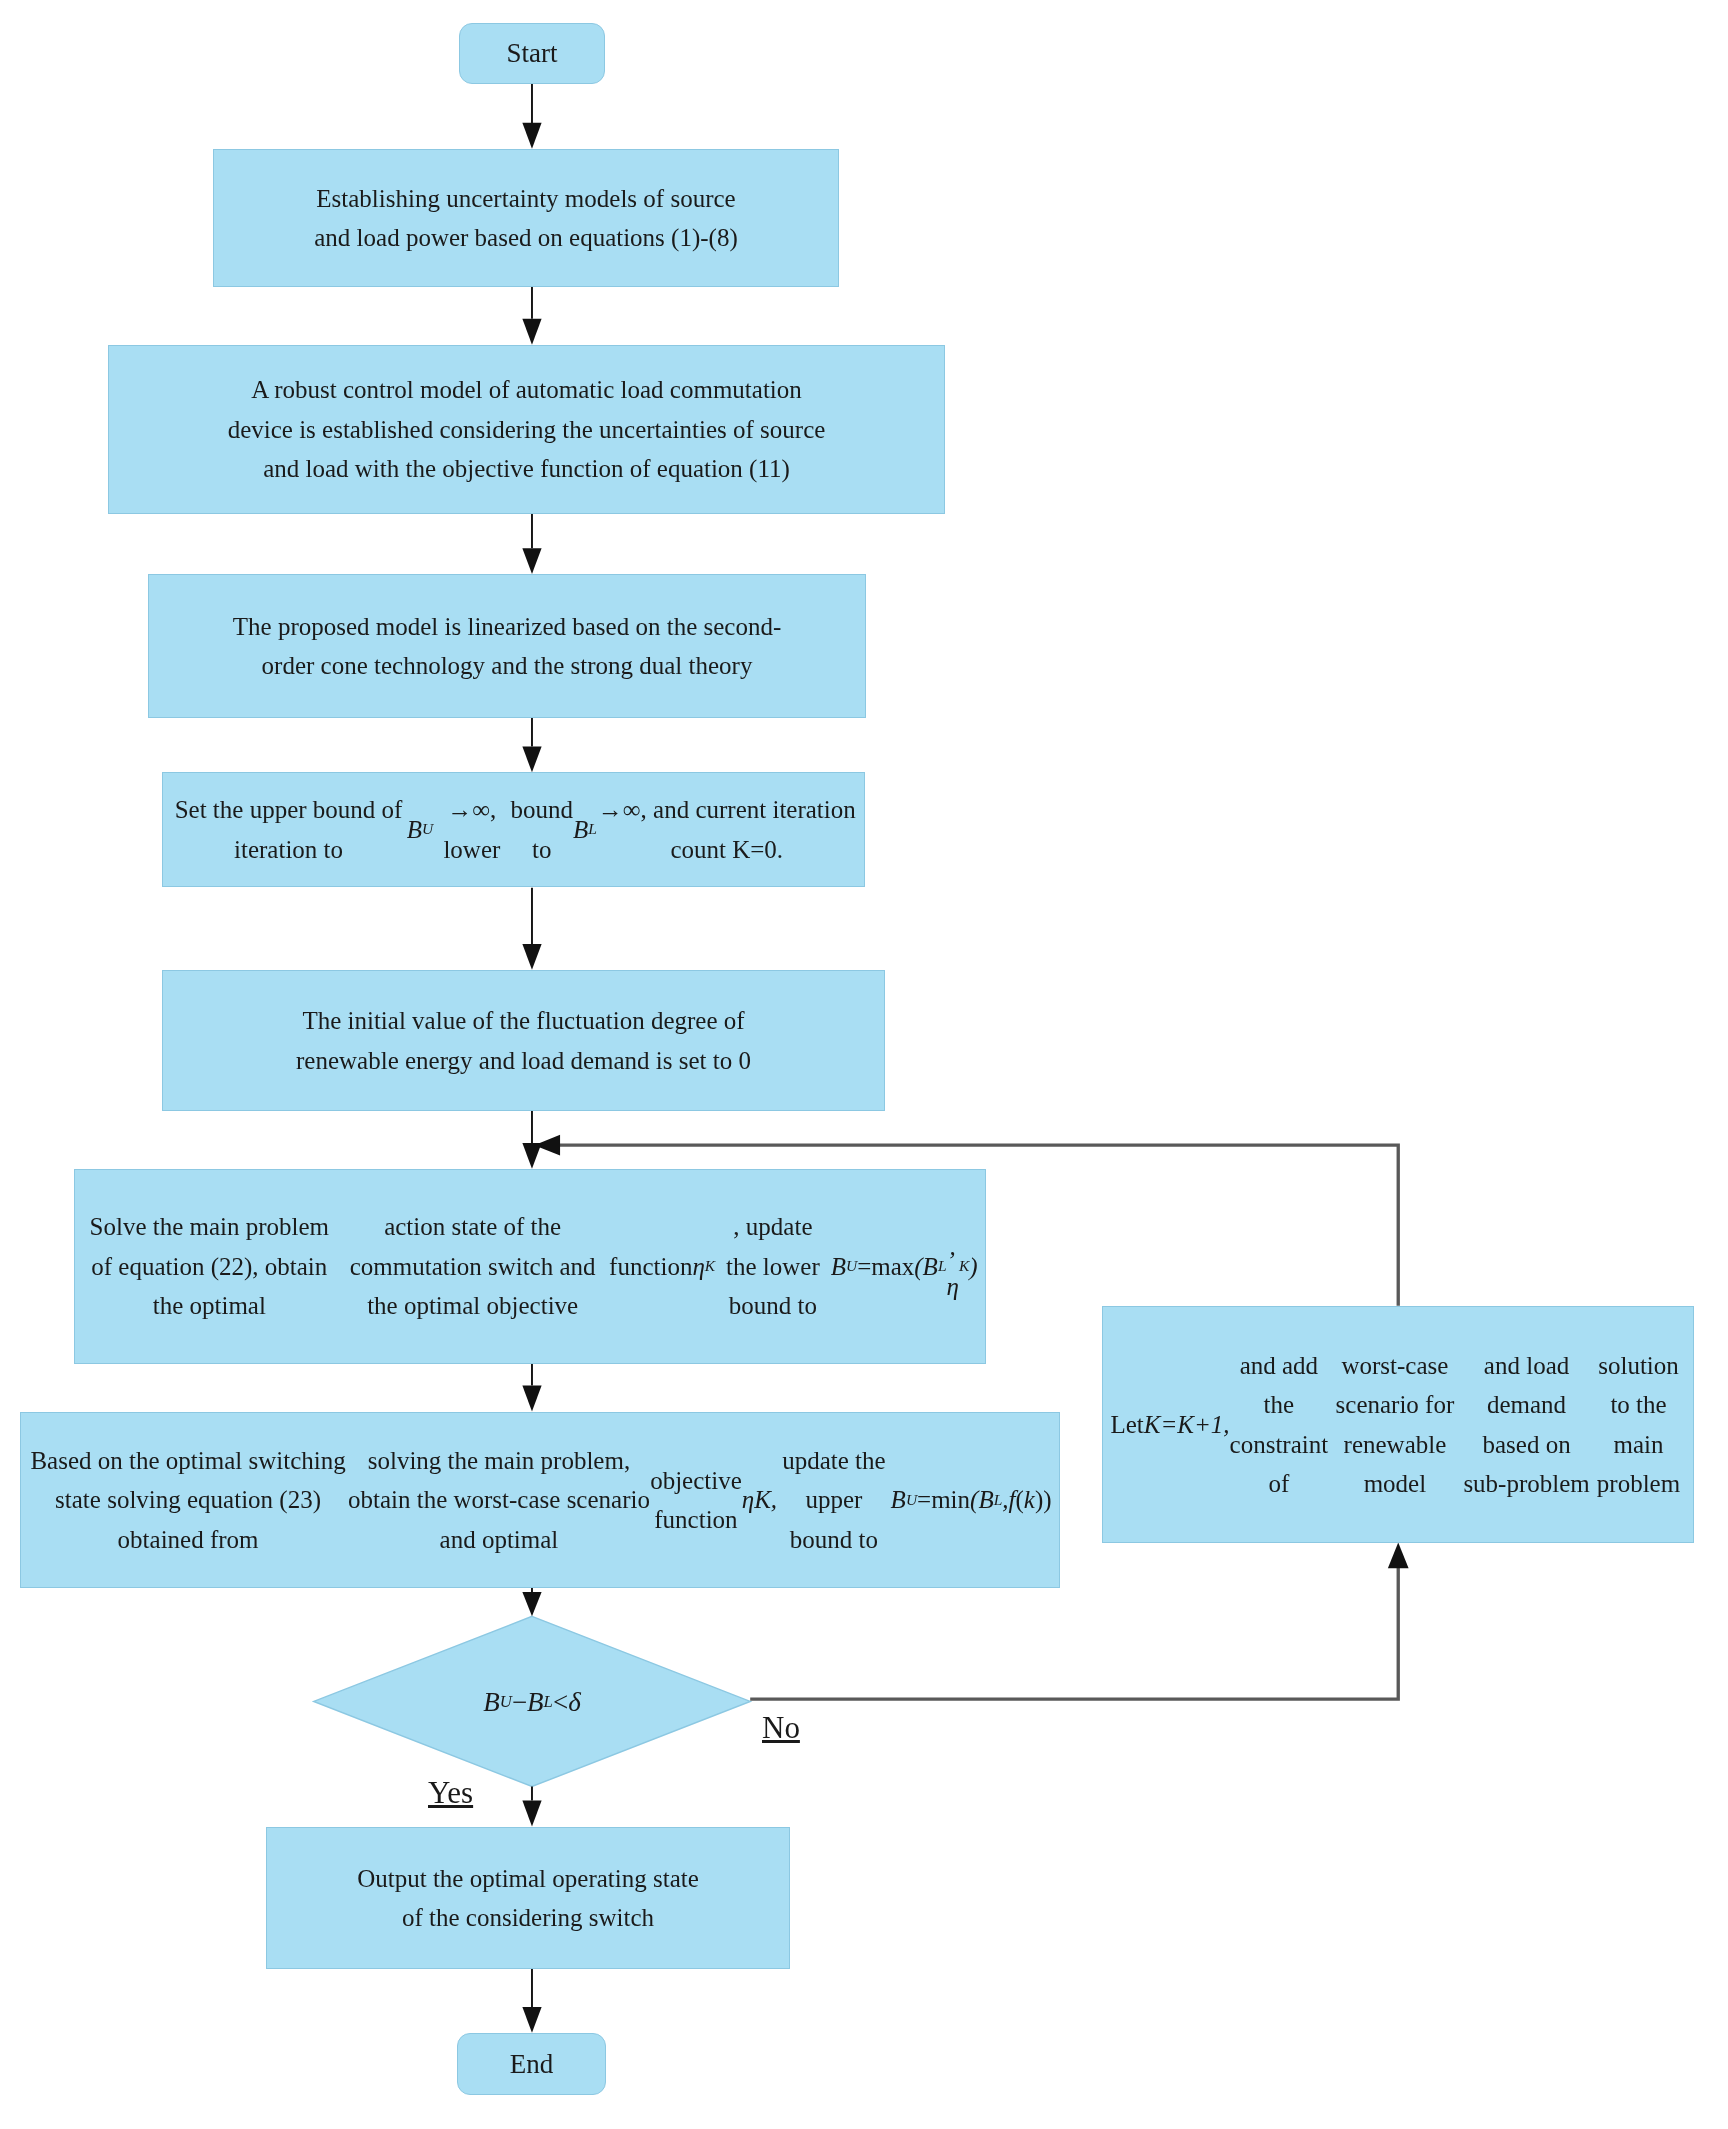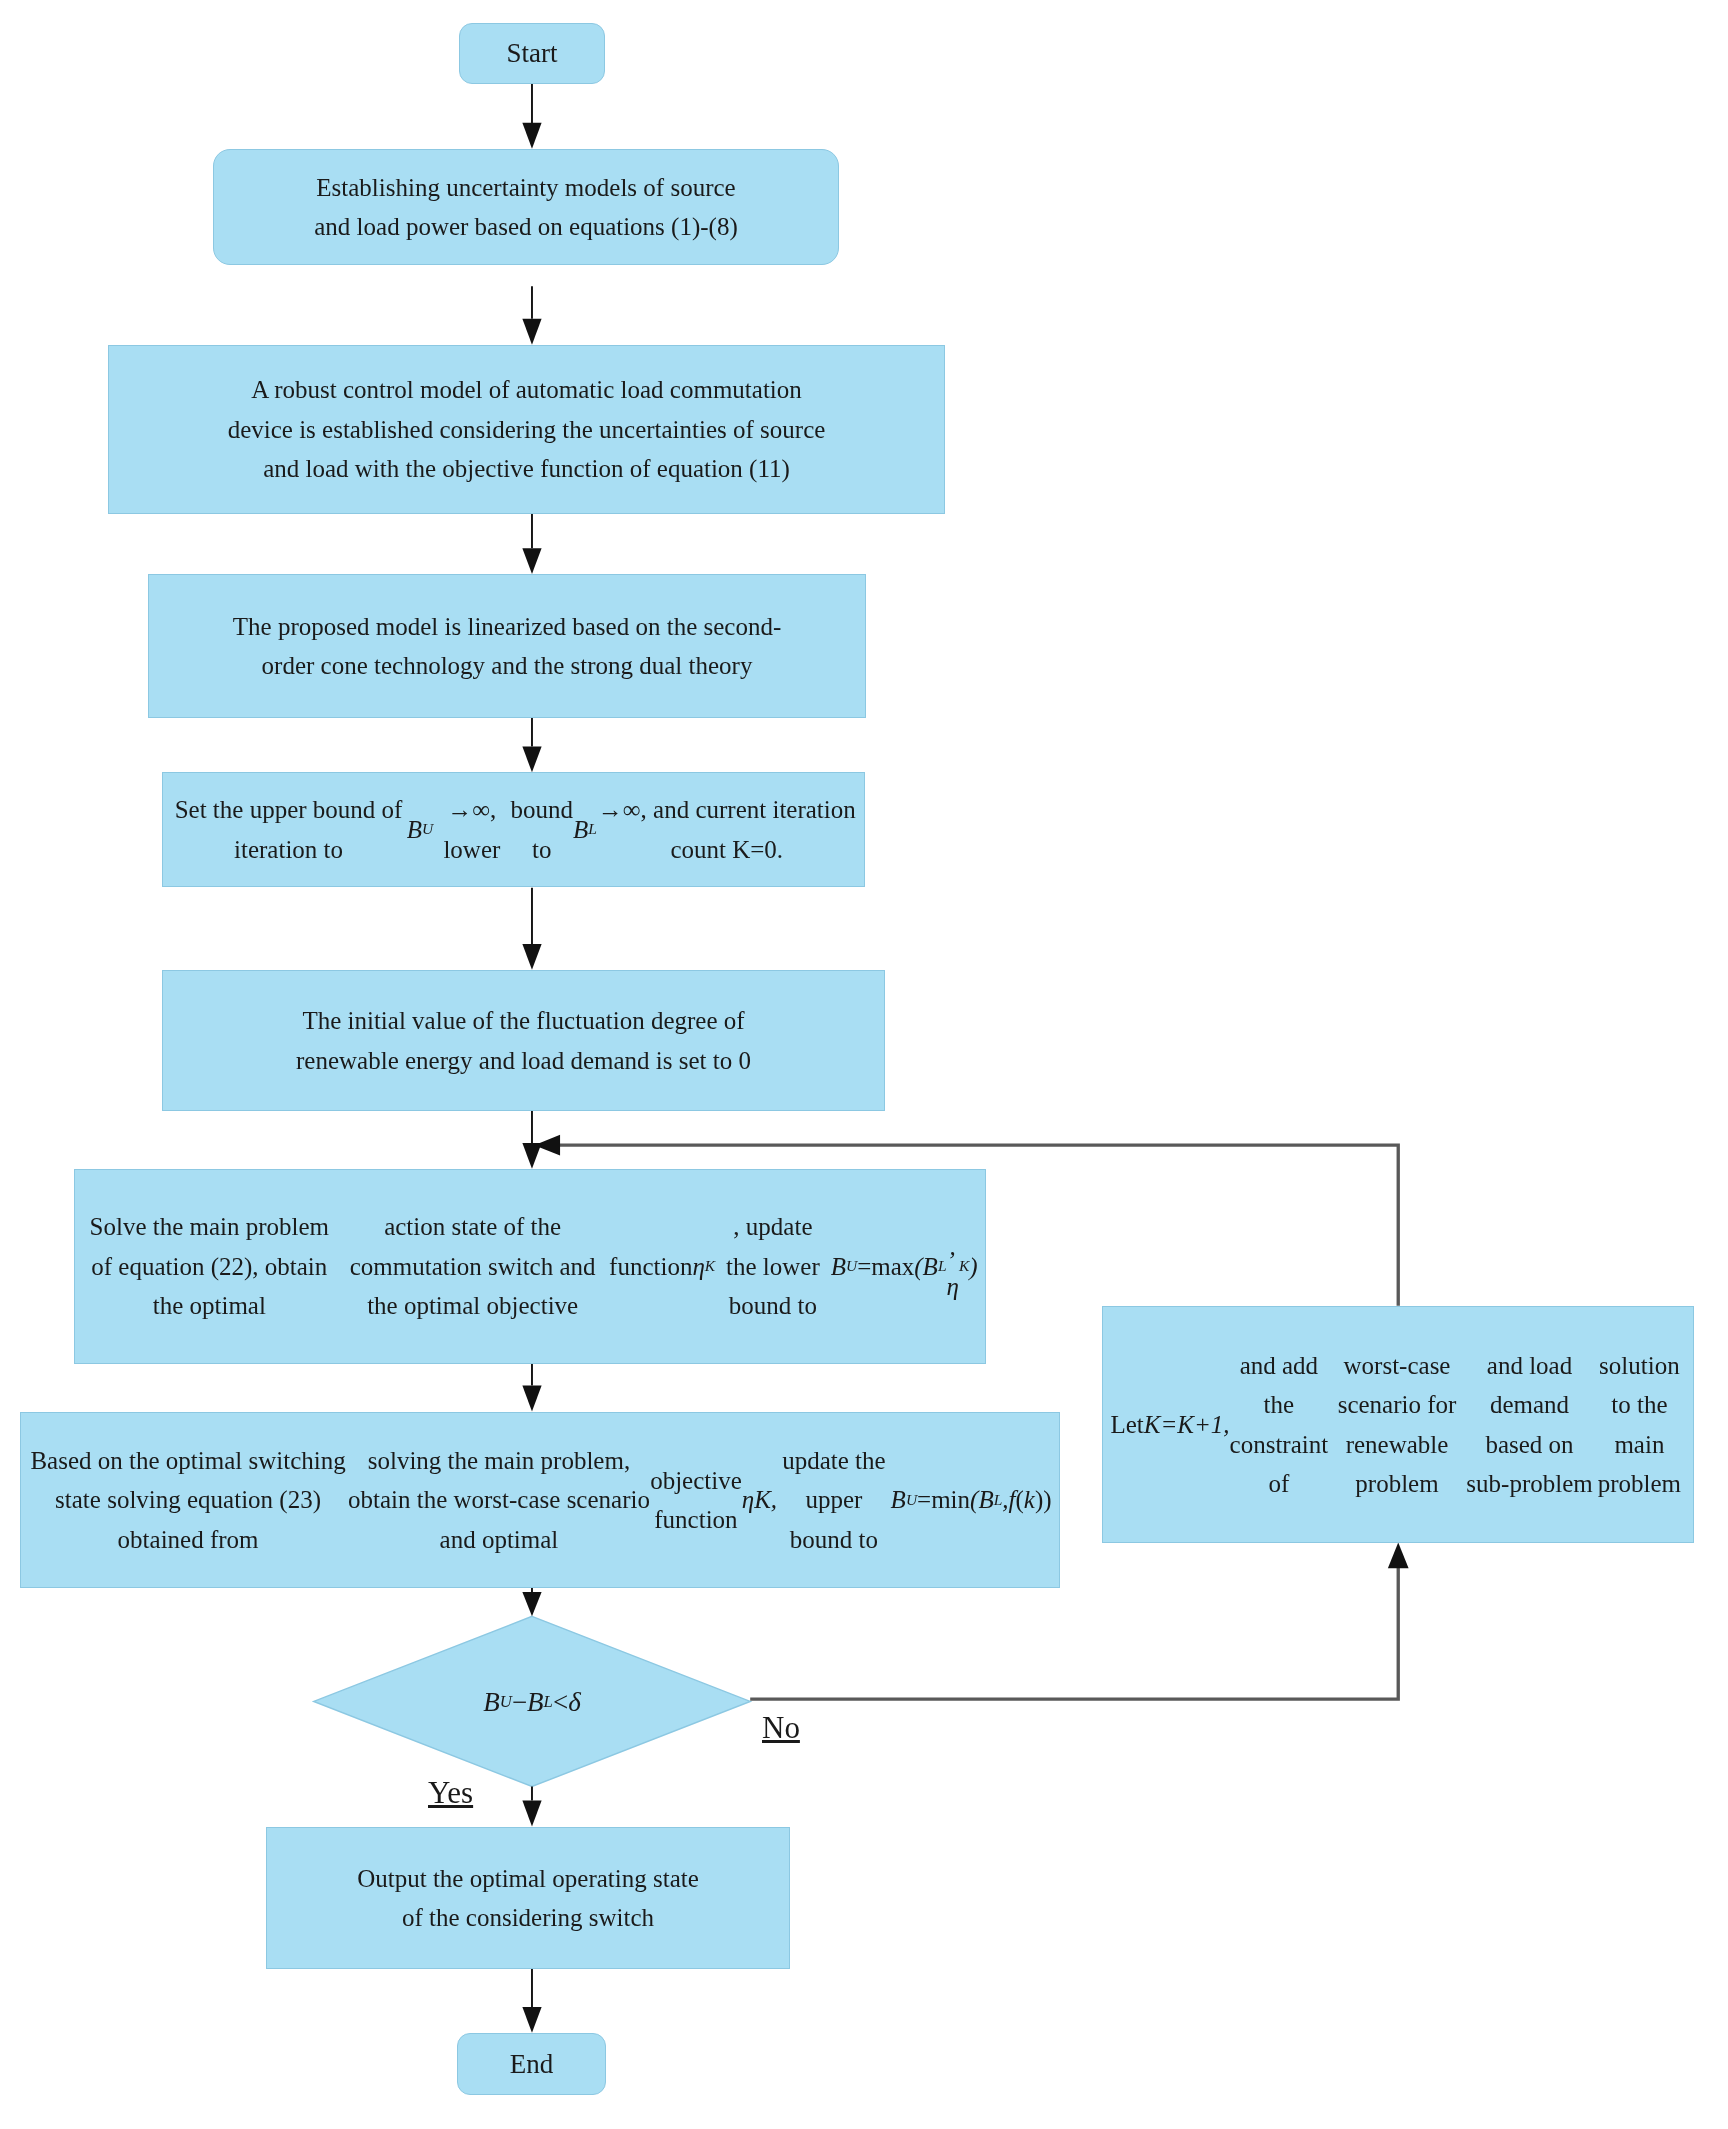--- a/index.html
+++ b/index.html
@@ -104,21 +104,21 @@
     </g>
 
     <g>
       <polyline class="gline" points="1890,1765 1890,1548 755,1548"></polyline>
       <polygon class="head" points="722,1548 757,1534 757,1562"></polygon>
     </g>
   </svg>
 
   <div class="node terminator" style="left:459px;top:23px;width:146px;height:61px;">Start</div>
 
-  <div class="node" style="left:213px;top:149px;width:626px;height:116px;border-radius:17px;">Establishing uncertainty models of source
+  <div class="node" style="left:213px;top:149px;width:626px;height:138px;">Establishing uncertainty models of source
 and load power based on equations (1)-(8)</div>
 
   <div class="node" style="left:108px;top:345px;width:837px;height:169px;">A robust control model of automatic load commutation
 device is established considering the uncertainties of source
 and load with the objective function of equation (11)</div>
 
   <div class="node" style="left:148px;top:574px;width:718px;height:144px;">The proposed model is linearized based on the second-
 order cone technology and the strong dual theory</div>
 
   <div class="node m" style="left:162px;top:772px;width:703px;height:115px;"><span>Set the upper bound of iteration to </span><i>B</i><sup>U</sup><span> →∞, lower</span><br><span>bound to </span><i>B</i><sup>L</sup><span> →∞, and current iteration count K=0.</span></div>
@@ -133,21 +133,21 @@
   <div class="free m" style="left:347px;top:1665px;width:370px;height:74px;font-size:27px;">
       <i>B</i>
       <sup>U</sup>
       <span>− </span>
       <i>B</i>
       <sup>L</sup>
       <span> &lt;</span>
       <i>δ</i>
     </div>
 
-  <div class="node m" style="left:1102px;top:1306px;width:592px;height:237px;"><span>Let </span><i>K=K+1,</i><span> and add the constraint of</span><br><span>worst-case scenario for renewable problem</span><br><span>and load demand based on sub-problem</span><br><span>solution to the main problem</span></div>
+  <div class="node m" style="left:1102px;top:1306px;width:592px;height:237px;"><span>Let </span><i>K=K+1,</i><span> and add the constraint of</span><br><span>worst-case scenario for renewable model</span><br><span>and load demand based on sub-problem</span><br><span>solution to the main problem</span></div>
 
   <div class="edge-label" style="left:762px;top:1709px;">No</div>
 
   <div class="edge-label" style="left:428px;top:1774px;">Yes</div>
 
   <div class="node" style="left:266px;top:1827px;width:524px;height:142px;">Output the optimal operating state
 of the considering switch</div>
 
   <div class="node terminator" style="left:457px;top:2033px;width:149px;height:62px;">End</div>
 

